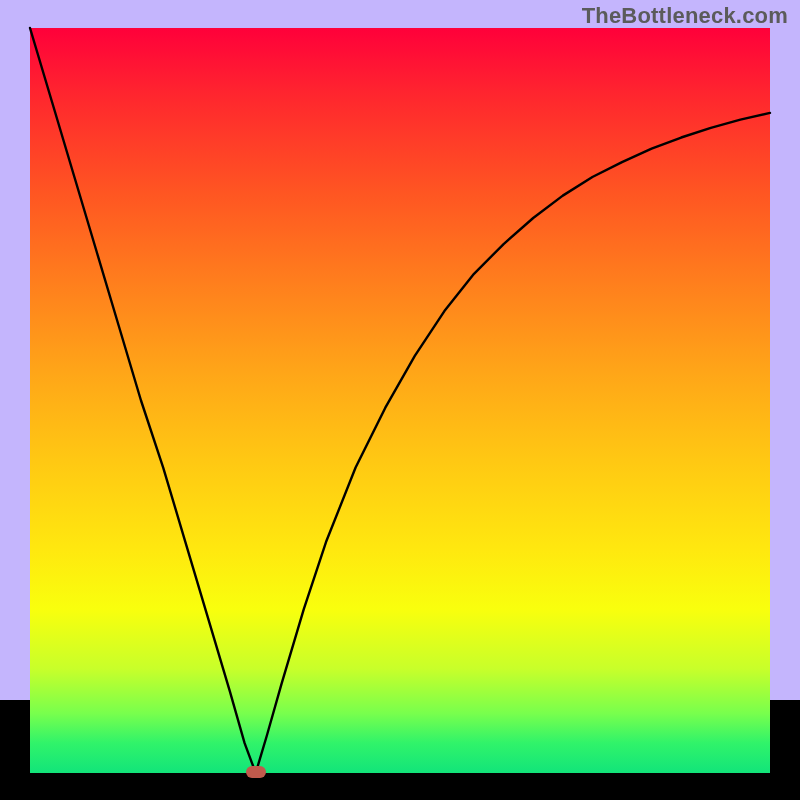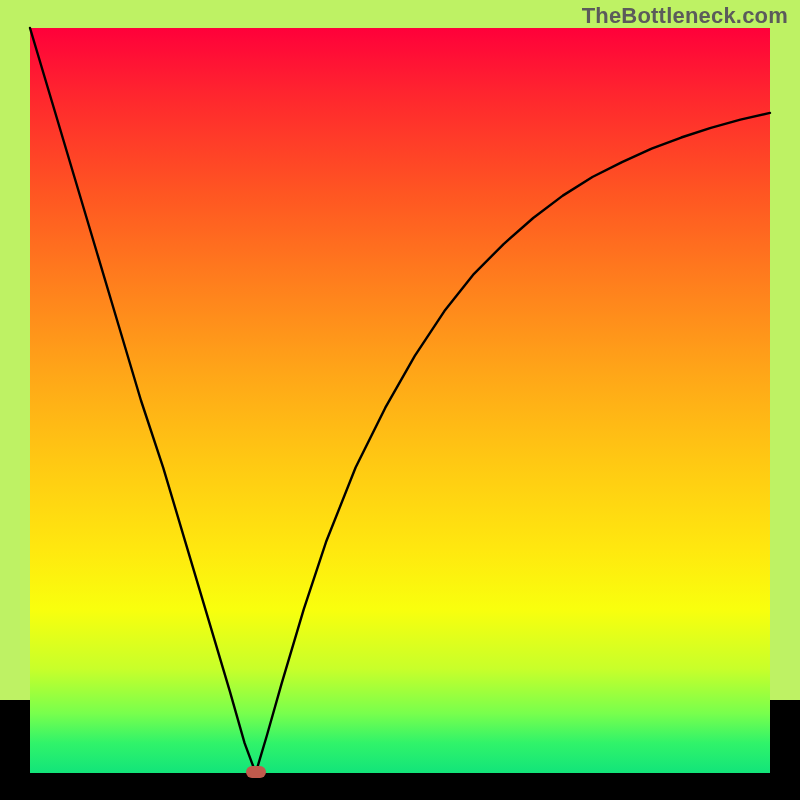--- a/index.html
+++ b/index.html
@@ -1,21 +1,21 @@
 <!DOCTYPE html>
 <html><head>
 <meta charset="utf-8">
 <style>
   * { margin: 0; padding: 0; box-sizing: border-box; }
   html, body { width: 800px; height: 800px; background: #000; overflow: hidden; }
   .stage {
     position: relative;
     width: 800px;
     height: 700px;
-    background: #bef264;
+    background: #c4b5fd;
   }
   .plot-area {
     position: absolute;
     left: 30px;
     top: 28px;
     width: 740px;
     height: 745px;
     background: linear-gradient(
       to bottom,
       #ff003a 0%,

